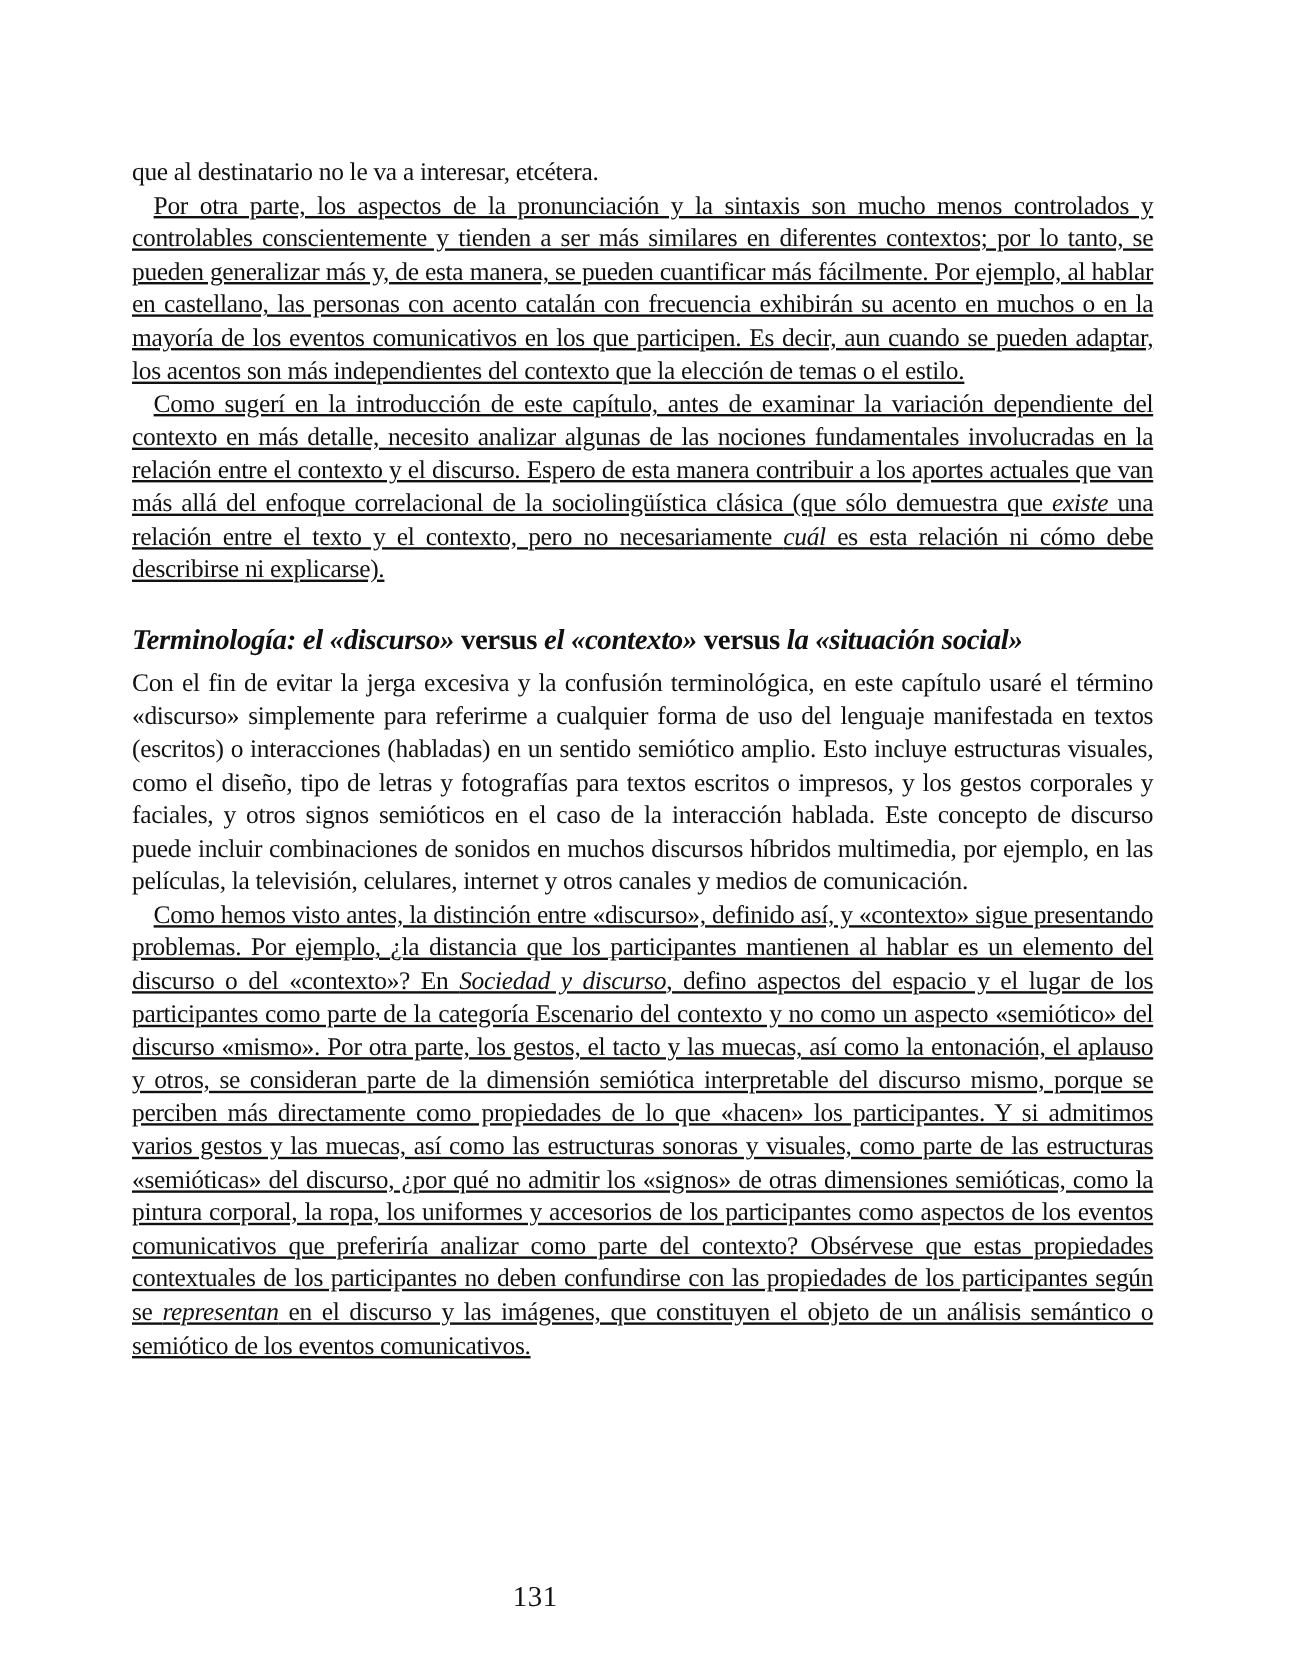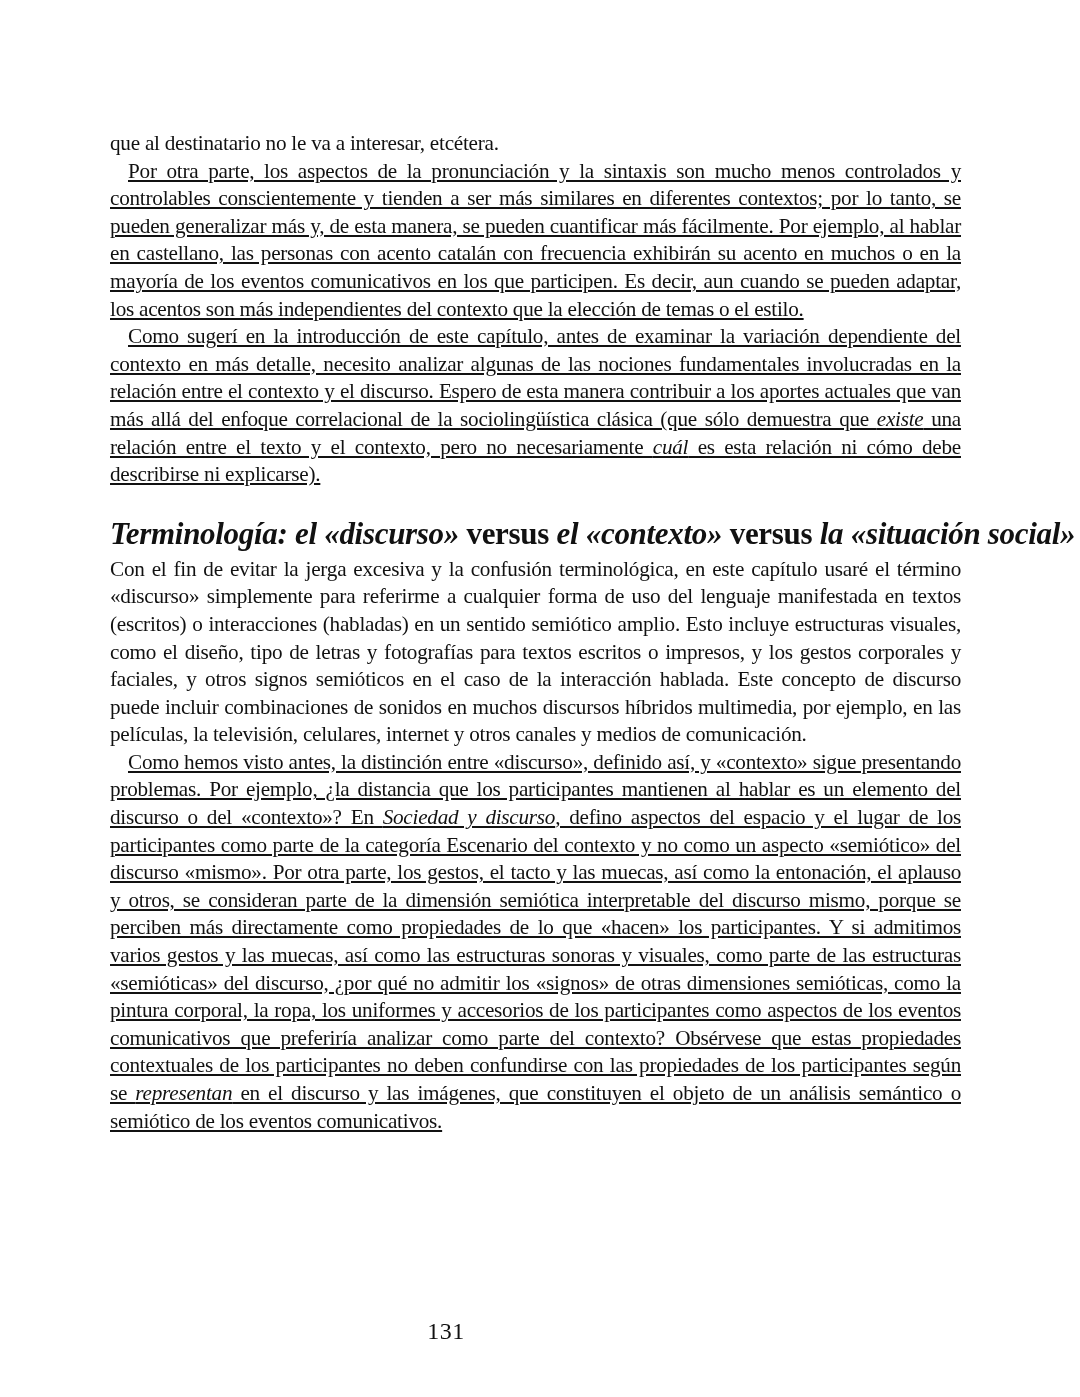--- a/index.html
+++ b/index.html
@@ -29,21 +29,21 @@
       text-align: justify;
       letter-spacing: -0.25px;
       word-spacing: 0px;
     }
     .para.indent {
       text-indent: 18px;
       text-decoration: underline;
     }
     .heading {
       margin: 30px 0 7px 0;
-      font-size: 31px;
+      font-size: 24px;
       line-height: 30px;
       letter-spacing: -0.3px;
       white-space: nowrap;
     }
     .heading .it { font-style: italic; }
     em { font-style: italic; }
     .page-number {
       position: absolute;
       left: 0;
       width: 892px;

